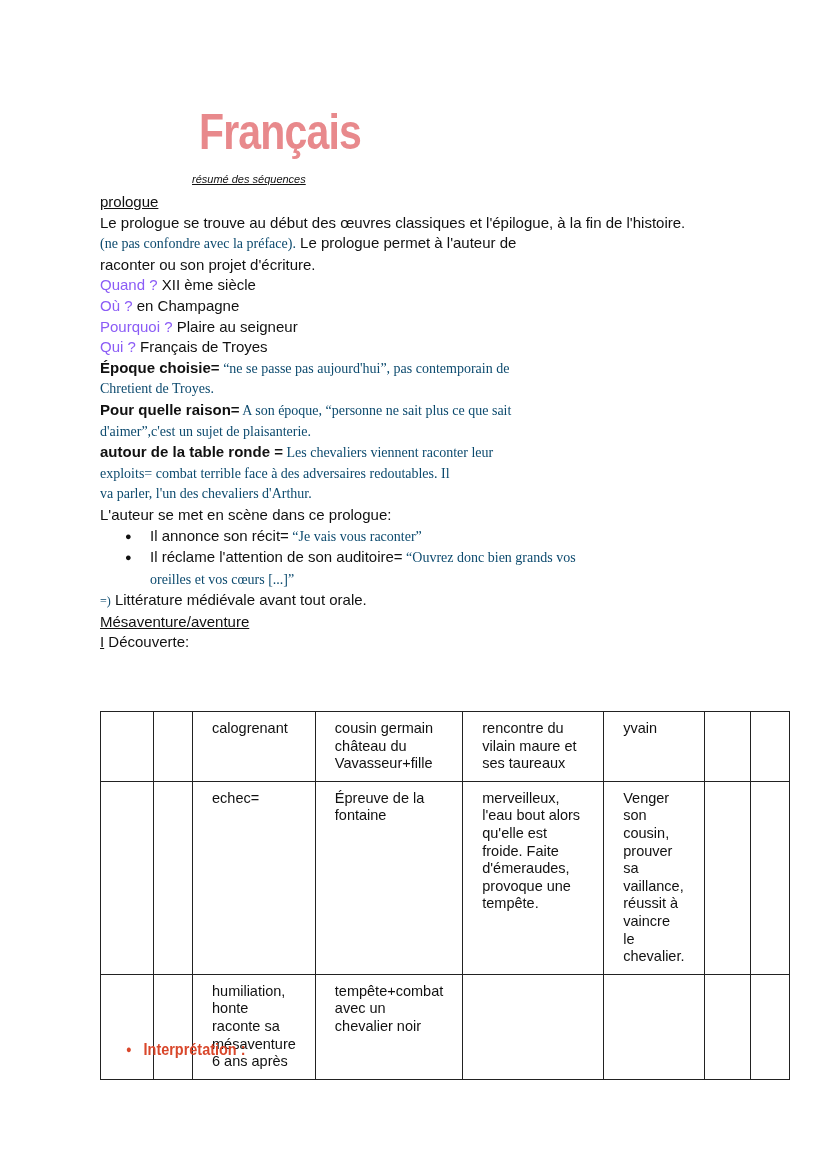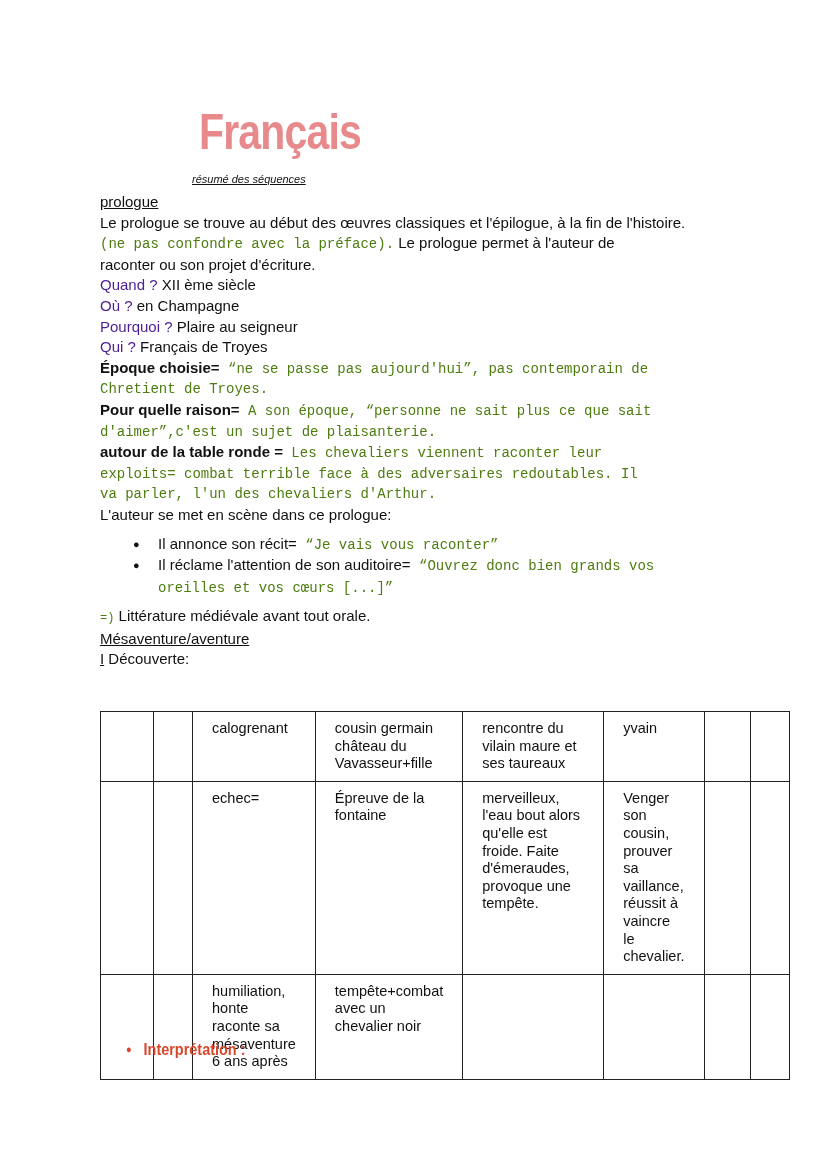--- a/index.html
+++ b/index.html
@@ -6,26 +6,26 @@
   body { width: 828px; height: 1169px; position: relative; overflow: hidden;
          font-family: "Liberation Sans", sans-serif; color: #111; }
   .page { position: absolute; left: 100px; top: 0; width: 640px; }
   .title { position: absolute; left: 0; top: 103px; width: 560px; text-align: center;
            font-family: "Liberation Sans", sans-serif; font-weight: bold; font-size: 50px;
            color: #e8898c; letter-spacing: -1px; transform: scaleX(0.82); transform-origin: 280px 0; }
   .subtitle { position: absolute; left: 192px; top: 173px; font-size: 11px; font-style: italic;
               text-decoration: underline; }
   .text { position: absolute; left: 0; top: 192px; width: 640px; font-size: 15px; line-height: 20.6px; }
   .line { white-space: nowrap; }
-  .mono { font-family: Liberation Mono, monospace; color: #4d7c0f; font-size: 14px; }
-  .q { color: #4c1d95; }
+  .mono { font-family: Liberation Serif, serif; color: #0c4a6e; font-size: 14px; }
+  .q { color: #8b5cf6; }
   .b { font-weight: bold; }
   .u { text-decoration: underline; }
   .ui { text-decoration: underline; }
-  ul.bullets { margin: 8px; padding: 0 0 0 50px; list-style: none; }
+  ul.bullets { margin: 0; padding: 0 0 0 50px; list-style: none; }
   ul.bullets li { position: relative; }
   ul.bullets li::before { content: "●"; position: absolute; left: -25px; top: 0; font-size: 11px; }
   table.grid { position: absolute; left: 100px; top: 711px; border-collapse: collapse;
                font-size: 14.5px; line-height: 17.6px; }
   table.grid td { border: 1.5px solid #222; vertical-align: top; padding: 8px 19px; }
   .interp { position: absolute; left: 126px; top: 1040px; font-family: "Liberation Sans", sans-serif;
             font-weight: bold; font-size: 17px; color: #d9472b; transform: scaleX(0.85); transform-origin: 0 0; }
   .interp .dot { color: #d9472b; font-size: 11px; margin-right: 14px; vertical-align: 2px; }
 </style>
 </head>

